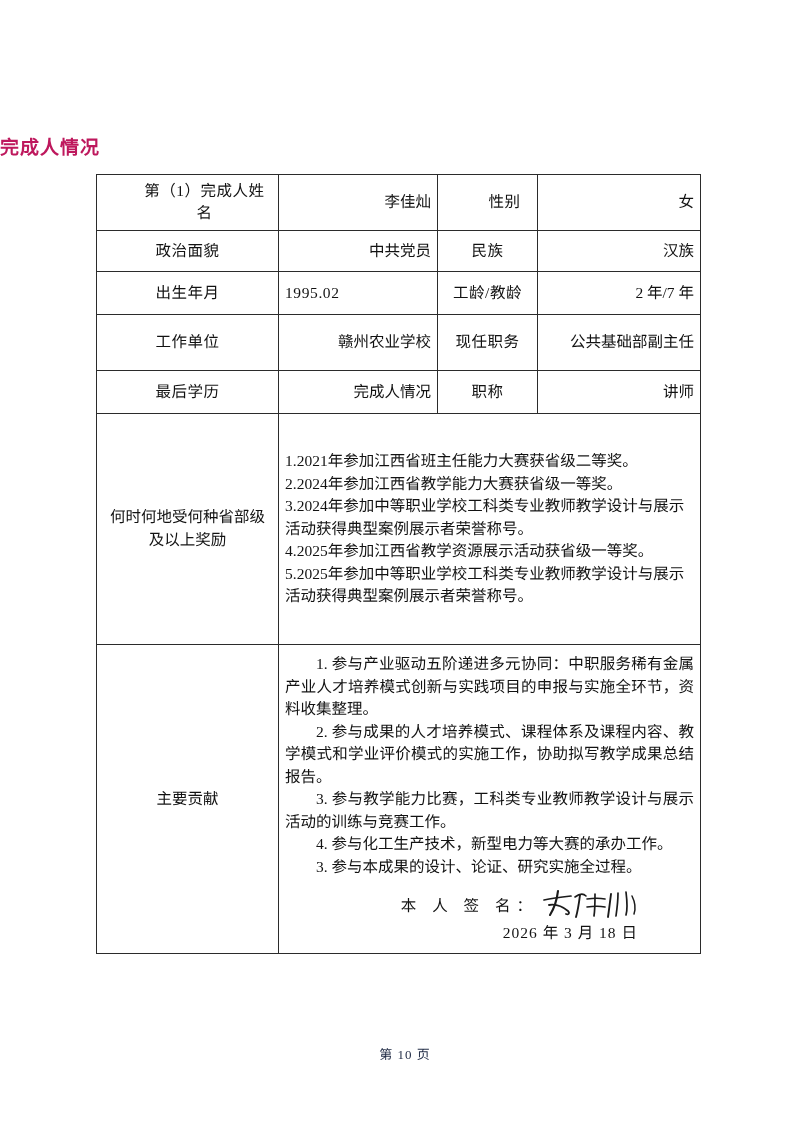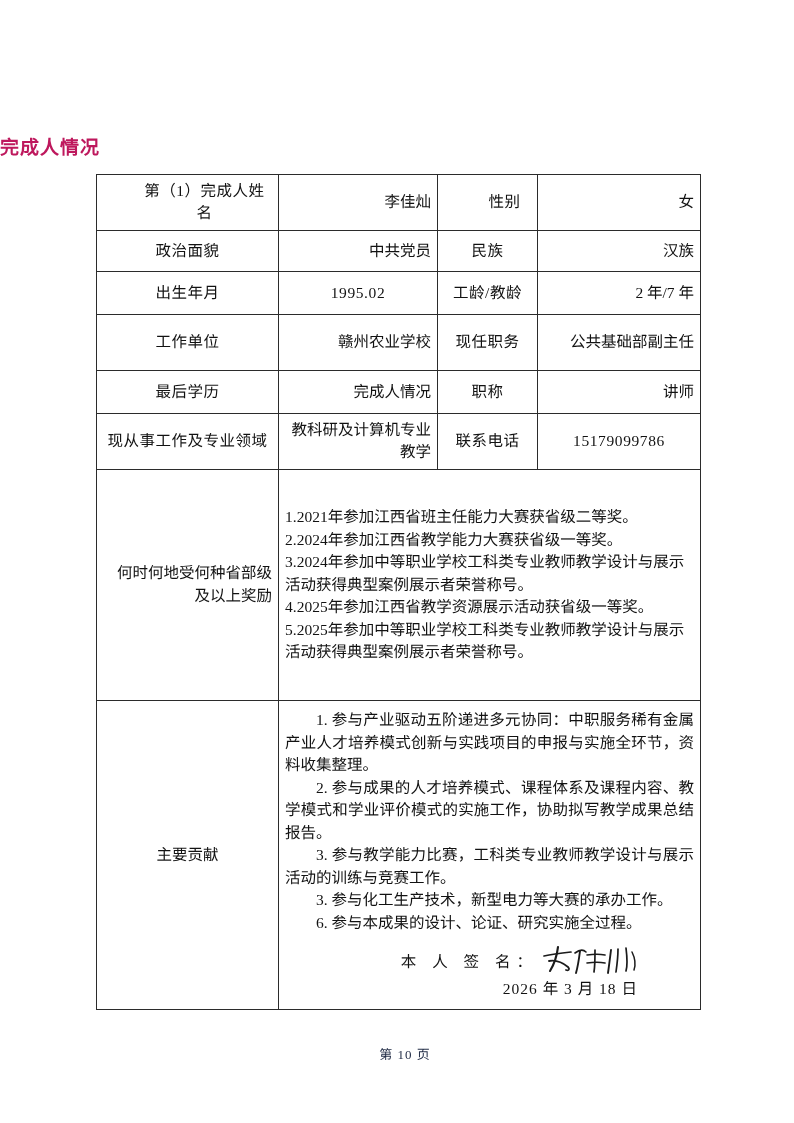--- a/index.html
+++ b/index.html
@@ -56,41 +56,41 @@
     color: #121212;
   }
   .lbl {
     text-align: center;
     letter-spacing: 0.5px;
   }
   .val {
     text-align: right;
   }
   .val-num {
-    text-align: center;
+    text-align: left;
     letter-spacing: 0.6px;
   }
 
   
   .c1 { width: 182px; }
   .c2 { width: 159px; }
   .c3 { width: 100px; }
   .c4 { width: 163px; }
 
   tr.r1 td { height: 31px; padding-left: 40px; }
   tr.r2 td { height: 30px; }
   tr.r3 td { height: 32px; }
   tr.r4 td { height: 45px; }
   tr.r5 td { height: 32px; }
   tr.r6 td { height: 45px; }
 
   
   tr.awards td { height: 220px; vertical-align: middle; }
   .awards-label {
-    text-align: right;
+    text-align: center;
     line-height: 1.7;
   }
   .awards-body {
     text-align: left;
     vertical-align: top;
     padding: 9px 8px 8px 10px;
     line-height: 1.62;
     font-size: 15.5px;
     margin-left: 26px;
   }
@@ -194,46 +194,40 @@
         <td class="val">赣州农业学校</td>
         <td class="lbl">现任职务</td>
         <td class="val">公共基础部副主任</td>
       </tr>
       <tr class="r5">
         <td class="lbl">最后学历</td>
         <td class="val">完成人情况</td>
         <td class="lbl">职称</td>
         <td class="val">讲师</td>
       </tr>
-      <tr class="r6">
-        <td class="lbl">现从事工作及专业领域</td>
-        <td class="val">教科研及计算机专业教学</td>
-        <td class="lbl">联系电话</td>
-        <td class="val-num">15179099786</td>
-      </tr>
 
       <tr class="awards">
         <td class="awards-label">何时何地受何种省部级及以上奖励</td>
         <td class="awards-body" colspan="3">
           <span class="aw-line">1.2021年参加江西省班主任能力大赛获省级二等奖。</span>
           <span class="aw-line">2.2024年参加江西省教学能力大赛获省级一等奖。</span>
           <span class="aw-line">3.2024年参加中等职业学校工科类专业教师教学设计与展示活动获得典型案例展示者荣誉称号。</span>
           <span class="aw-line">4.2025年参加江西省教学资源展示活动获省级一等奖。</span>
           <span class="aw-line">5.2025年参加中等职业学校工科类专业教师教学设计与展示活动获得典型案例展示者荣誉称号。</span>
         </td>
       </tr>
 
       <tr class="contrib">
         <td class="contrib-label">主要贡献</td>
         <td class="contrib-body" colspan="3">
           <p>1. 参与产业驱动五阶递进多元协同：中职服务稀有金属产业人才培养模式创新与实践项目的申报与实施全环节，资料收集整理。</p>
           <p>2. 参与成果的人才培养模式、课程体系及课程内容、教学模式和学业评价模式的实施工作，协助拟写教学成果总结报告。</p>
           <p>3. 参与教学能力比赛，工科类专业教师教学设计与展示活动的训练与竞赛工作。</p>
-          <p>3. 参与化工生产技术，新型电力等大赛的承办工作。</p>
-          <p>6. 参与本成果的设计、论证、研究实施全过程。</p>
+          <p>4. 参与化工生产技术，新型电力等大赛的承办工作。</p>
+          <p>3. 参与本成果的设计、论证、研究实施全过程。</p>
 
           <div class="sign-row">
             <span class="sign-label">本 人 签 名：</span><span class="sign-mark" title="李佳灿">
               <svg viewBox="0 0 104 34" width="104" height="34" aria-hidden="true">
                 <g fill="none" stroke="#1b1b1b" stroke-linecap="round" stroke-linejoin="round">
                   <path d="M6 12 C15 10, 24 9, 33 8" stroke-width="1.7"></path>
                   <path d="M20 3 C19 11, 17 19, 12 27" stroke-width="2.1"></path>
                   <path d="M11 17 C17 16, 24 18, 30 23 C32 25, 31 27, 28 26" stroke-width="1.8"></path>
                   <path d="M37 9 C41 6, 45 5, 48 8" stroke-width="1.6"></path>
                   <path d="M42 7 C41 15, 40 22, 38 29" stroke-width="1.9"></path>

